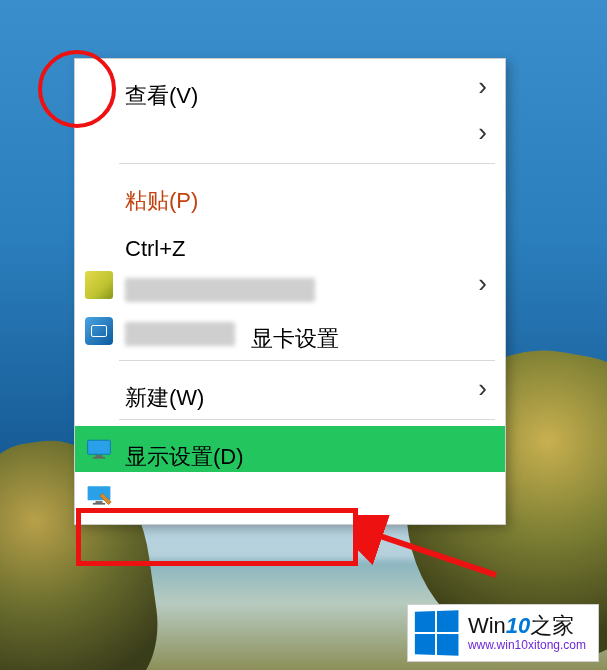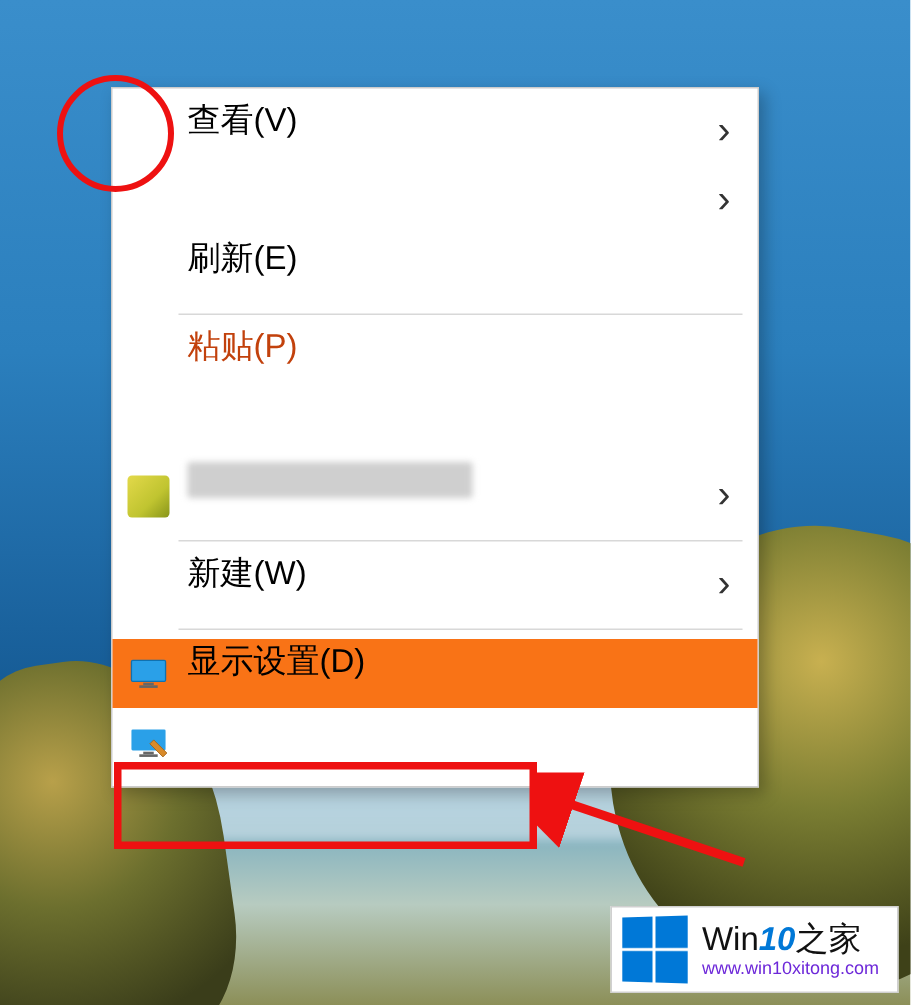--- a/index.html
+++ b/index.html
@@ -44,27 +44,27 @@
     position:absolute; left:74px; top:58px; width:432px;
     background:#fff;
     border:1px solid #ccc;
     box-shadow: 4px 4px 10px rgba(0,0,0,0.25);
     padding:6px 0;
     z-index:4;
     font-size:22px;
     color:#000;
   }
   .menu-item {
-    display:flex; align-items:flex-start;
+    display:flex; align-items:flex-end;
     height:46px;
     padding-left:50px;
     position:relative;
     white-space:nowrap;
   }
-  .menu-item.highlighted { background:#f97316; }
+  .menu-item.highlighted { background:#22c55e; }
   .menu-item.disabled { color:#c2410c; }
   .menu-item .label { flex:1; }
   .menu-item .shortcut { padding-right:60px; color:#000; }
   .menu-item .chev {
     position:absolute; right:18px; top:50%; transform:translateY(-54%);
     font-size:26px; color:#333; font-family: "Segoe UI Symbol", sans-serif;
   }
   .menu-sep { height:1px; background:#d8d8d8; margin:6px 10px 6px 44px; }
   .menu-item .icon {
     position:absolute; left:10px; top:50%; transform:translateY(-50%);
@@ -141,40 +141,44 @@
 
     <div class="menu-item">
       <span class="label">查看(V)</span>
       <span class="chev">›</span>
     </div>
 
     <div class="menu-item">
       <span class="chev">›</span>
     </div>
 
-    <div class="menu-item">
-      <span class="label">刷新(E)</span>
-    </div>
 
     <div class="menu-sep"></div>
 
     <div class="menu-item disabled">
       <span class="label">粘贴(P)</span>
     </div>
 
 
     <div class="menu-item">
+      <span class="shortcut">Ctrl+Z</span>
     </div>
 
     <div class="menu-item">
       <span class="icon icon-yellow"></span>
       <span class="label"><span class="blur-box blur-1"></span></span>
       <span class="chev">›</span>
     </div>
 
+    <div class="menu-item">
+      <span class="icon icon-intel"></span>
+      <span class="label">
+        <span class="blur-box blur-2a"></span><span class="blur-gap"></span><span>显卡设置</span>
+      </span>
+    </div>
 
     <div class="menu-sep"></div>
 
     <div class="menu-item">
       <span class="label">新建(W)</span>
       <span class="chev">›</span>
     </div>
 
     <div class="menu-sep"></div>
 

